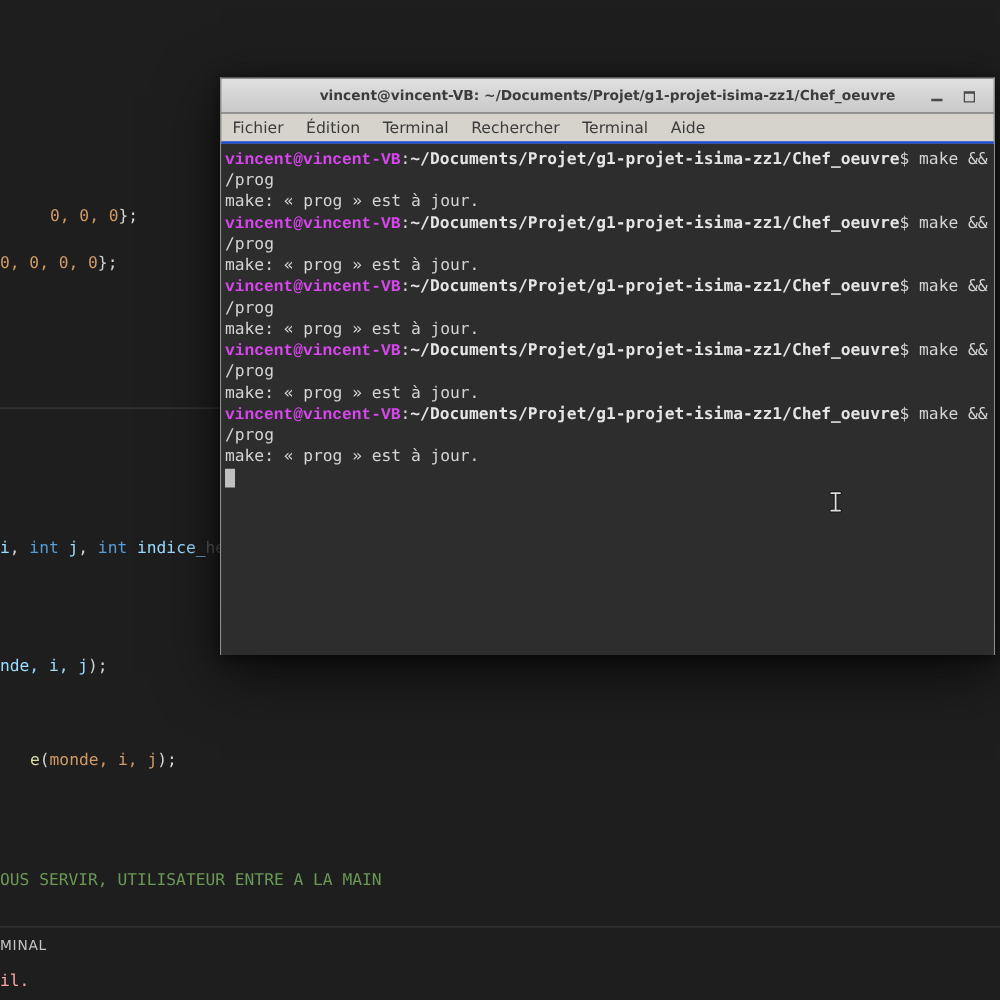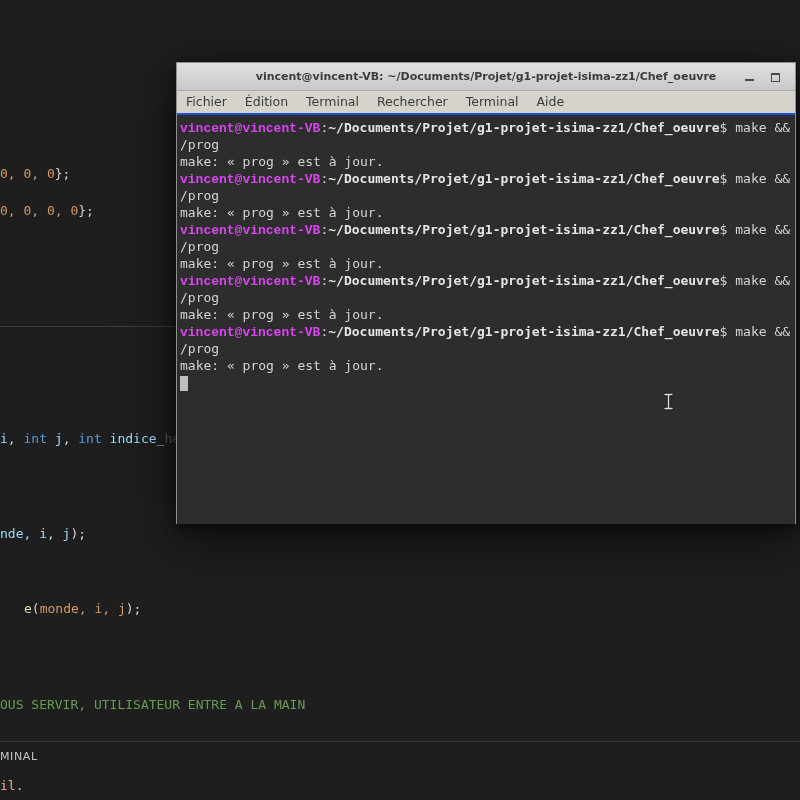--- a/index.html
+++ b/index.html
@@ -112,21 +112,21 @@
   }
 
   
   .mouse-cursor { position:absolute; left:662px; top:392px; z-index:50; }
 </style>
 </head>
 <body>
 
 <div class="editor-layer">
   <div>
-      <div class="code-line" style="top: 165px;"><span class="cseg-num">0, 0, 0</span><span class="cseg-pln">};</span></div>
+      <div class="code-line" style="top: 165px; margin-left: 40px;"><span class="cseg-num">0, 0, 0</span><span class="cseg-pln">};</span></div>
       <div class="code-line" style="top: 202px;"><span class="cseg-num">0, 0, 0, 0</span><span class="cseg-pln">};</span></div>
       <div class="code-line" style="top: 430px;"><span class="cseg-var">i</span><span class="cseg-pln">, </span><span class="cseg-kw">int</span><span class="cseg-pln"> </span><span class="cseg-var">j</span><span class="cseg-pln">, </span><span class="cseg-kw">int</span><span class="cseg-pln"> </span><span class="cseg-var">indice_</span><span class="cseg-dim">het)</span></div>
       <div class="code-line" style="top: 525px;"><span class="cseg-var">nde, i, j</span><span class="cseg-pln">);</span></div>
       <div class="code-line" style="top: 600px; margin-left: 24px;"><span class="cseg-fn">e</span><span class="cseg-pln">(</span><span class="cseg-num">monde, i, j</span><span class="cseg-pln">);</span></div>
       <div class="code-line" style="top: 696px;"><span class="cseg-cmt">OUS SERVIR, UTILISATEUR ENTRE A LA MAIN</span></div>
     </div>
   <div class="editor-divider"></div>
   <div class="panel-divider"></div>
   <div class="panel-label">MINAL</div>
   <div class="panel-text">il.</div>

